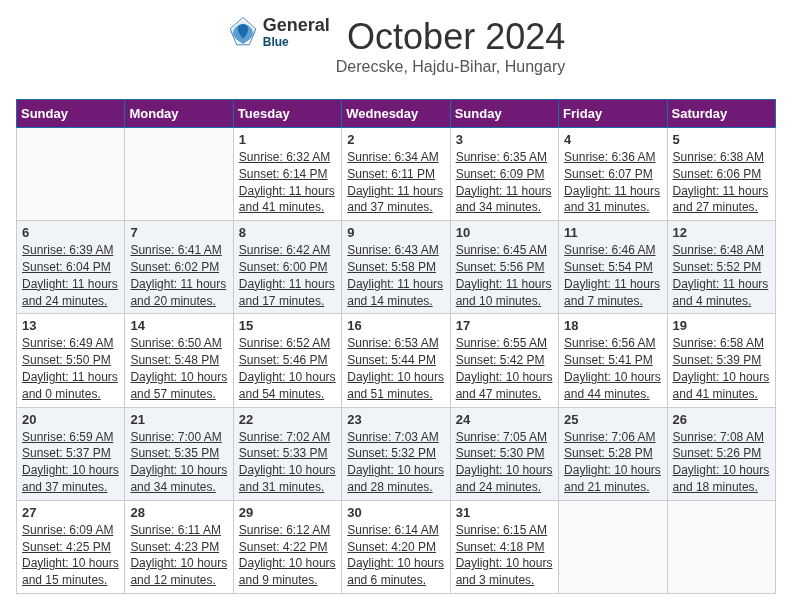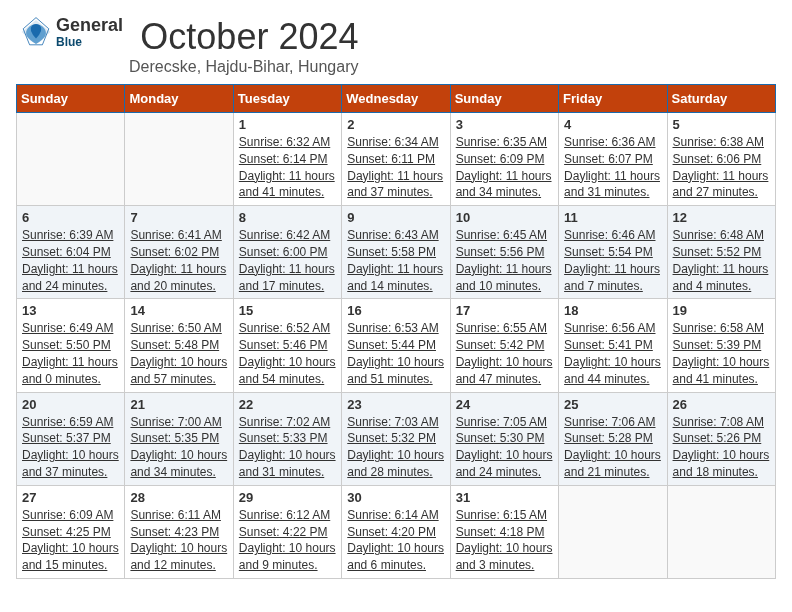--- a/index.html
+++ b/index.html
@@ -5,23 +5,23 @@
     * { box-sizing: border-box; margin: 0; padding: 0; }
     body {
       font-family: Arial, sans-serif;
       background: #fff;
       width: 792px;
       min-height: 612px;
       padding: 0;
     }
     .header {
       display: flex;
-      justify-content: flex-start;
+      justify-content: center;
       align-items: flex-start;
-      padding: 16px 20px 8px 20px;
+      padding: 16px 20px 23px 20px;
     }
     .logo {
       display: flex;
       align-items: center;
     }
     .logo-text {
       display: flex;
       flex-direction: column;
       line-height: 1.1;
     }
@@ -54,21 +54,21 @@
       color: #555;
     }
     .calendar {
       width: 100%;
       border-collapse: collapse;
       padding: 0 8px;
       margin: 0 8px;
       width: calc(100% - 16px);
     }
     .calendar th {
-      background-color: #c2410c;
+      background-color: #701a75;
       color: white;
       padding: 6px 4px;
       font-size: 13px;
       font-weight: bold;
       border: 1px solid #1a6aad;
       text-align: left;
     }
     .calendar td {
       border: 1px solid #ccc;
       vertical-align: top;

